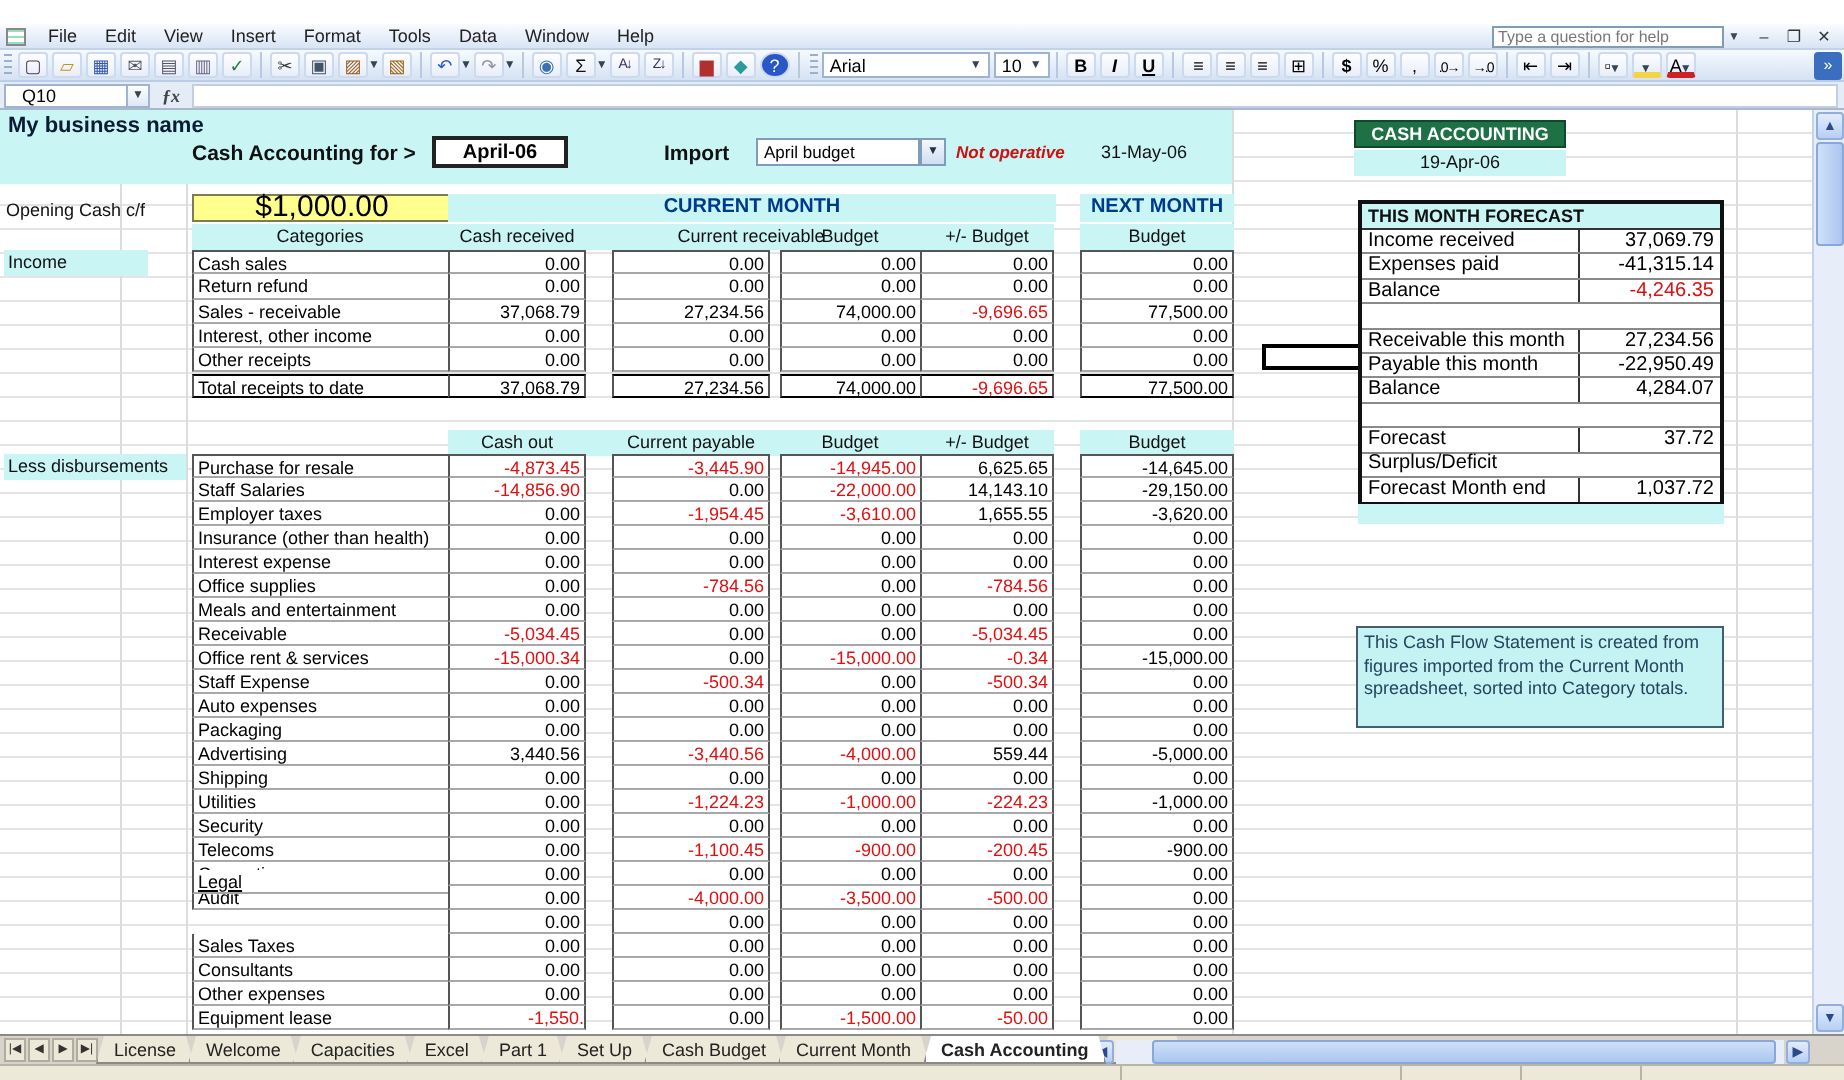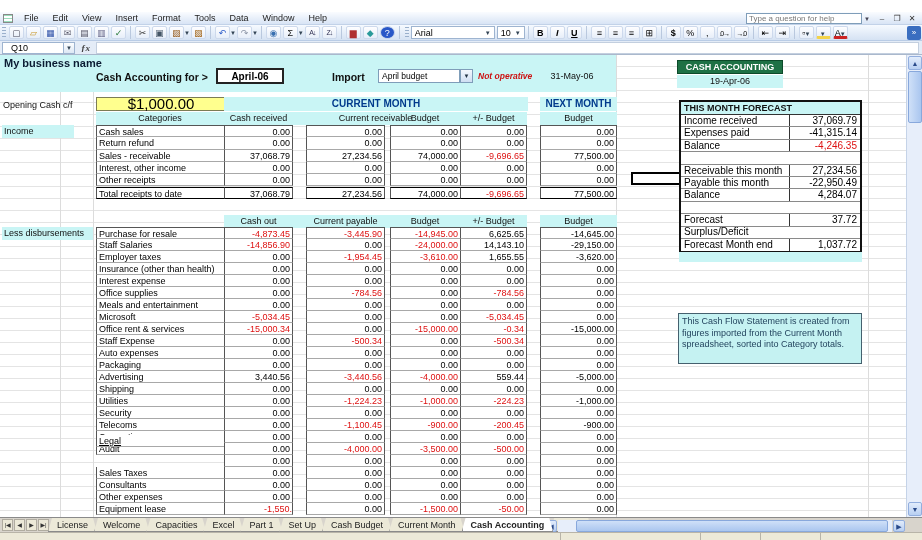--- a/index.html
+++ b/index.html
@@ -370,21 +370,21 @@
     <div id="disb-rows">
         <div class="tcell lbl bl bt" style="left: 96px; width: 128px; top: 172px; height: 12.02px;">Purchase for resale</div>
         <div class="tcell num bl br bt red" style="left: 224px; width: 69px; top: 172px; height: 12.02px;">-4,873.45</div>
         <div class="tcell num bl br bt red" style="left: 306px; width: 79px; top: 172px; height: 12.02px;">-3,445.90</div>
         <div class="tcell num bl bt red" style="left: 390px; width: 70px; top: 172px; height: 12.02px;">-14,945.00</div>
         <div class="tcell num bl br bt" style="left: 460px; width: 67px; top: 172px; height: 12.02px;">6,625.65</div>
         <div class="tcell num bl br bt" style="left: 540px; width: 77px; top: 172px; height: 12.02px;">-14,645.00</div>
         <div class="tcell lbl bl" style="left: 96px; width: 128px; top: 184.02px; height: 12.02px;">Staff Salaries</div>
         <div class="tcell num bl br red" style="left: 224px; width: 69px; top: 184.02px; height: 12.02px;">-14,856.90</div>
         <div class="tcell num bl br" style="left: 306px; width: 79px; top: 184.02px; height: 12.02px;">0.00</div>
-        <div class="tcell num bl red" style="left: 390px; width: 70px; top: 184.02px; height: 12.02px;">-24,000.00</div>
+        <div class="tcell num bl red" style="left: 390px; width: 70px; top: 184.02px; height: 12.02px;">-22,000.00</div>
         <div class="tcell num bl br" style="left: 460px; width: 67px; top: 184.02px; height: 12.02px;">14,143.10</div>
         <div class="tcell num bl br" style="left: 540px; width: 77px; top: 184.02px; height: 12.02px;">-29,150.00</div>
         <div class="tcell lbl bl" style="left: 96px; width: 128px; top: 196.04px; height: 12.02px;">Employer taxes</div>
         <div class="tcell num bl br" style="left: 224px; width: 69px; top: 196.04px; height: 12.02px;">0.00</div>
         <div class="tcell num bl br red" style="left: 306px; width: 79px; top: 196.04px; height: 12.02px;">-1,954.45</div>
         <div class="tcell num bl red" style="left: 390px; width: 70px; top: 196.04px; height: 12.02px;">-3,610.00</div>
         <div class="tcell num bl br" style="left: 460px; width: 67px; top: 196.04px; height: 12.02px;">1,655.55</div>
         <div class="tcell num bl br" style="left: 540px; width: 77px; top: 196.04px; height: 12.02px;">-3,620.00</div>
         <div class="tcell lbl bl" style="left: 96px; width: 128px; top: 208.06px; height: 12.02px;">Insurance (other than health)</div>
         <div class="tcell num bl br" style="left: 224px; width: 69px; top: 208.06px; height: 12.02px;">0.00</div>
@@ -403,21 +403,21 @@
         <div class="tcell num bl br red" style="left: 306px; width: 79px; top: 232.1px; height: 12.02px;">-784.56</div>
         <div class="tcell num bl" style="left: 390px; width: 70px; top: 232.1px; height: 12.02px;">0.00</div>
         <div class="tcell num bl br red" style="left: 460px; width: 67px; top: 232.1px; height: 12.02px;">-784.56</div>
         <div class="tcell num bl br" style="left: 540px; width: 77px; top: 232.1px; height: 12.02px;">0.00</div>
         <div class="tcell lbl bl" style="left: 96px; width: 128px; top: 244.12px; height: 12.02px;">Meals and entertainment</div>
         <div class="tcell num bl br" style="left: 224px; width: 69px; top: 244.12px; height: 12.02px;">0.00</div>
         <div class="tcell num bl br" style="left: 306px; width: 79px; top: 244.12px; height: 12.02px;">0.00</div>
         <div class="tcell num bl" style="left: 390px; width: 70px; top: 244.12px; height: 12.02px;">0.00</div>
         <div class="tcell num bl br" style="left: 460px; width: 67px; top: 244.12px; height: 12.02px;">0.00</div>
         <div class="tcell num bl br" style="left: 540px; width: 77px; top: 244.12px; height: 12.02px;">0.00</div>
-        <div class="tcell lbl bl" style="left: 96px; width: 128px; top: 256.14px; height: 12.02px;">Microsoft</div>
+        <div class="tcell lbl bl" style="left: 96px; width: 128px; top: 256.14px; height: 12.02px;">Receivable</div>
         <div class="tcell num bl br red" style="left: 224px; width: 69px; top: 256.14px; height: 12.02px;">-5,034.45</div>
         <div class="tcell num bl br" style="left: 306px; width: 79px; top: 256.14px; height: 12.02px;">0.00</div>
         <div class="tcell num bl" style="left: 390px; width: 70px; top: 256.14px; height: 12.02px;">0.00</div>
         <div class="tcell num bl br red" style="left: 460px; width: 67px; top: 256.14px; height: 12.02px;">-5,034.45</div>
         <div class="tcell num bl br" style="left: 540px; width: 77px; top: 256.14px; height: 12.02px;">0.00</div>
         <div class="tcell lbl bl" style="left: 96px; width: 128px; top: 268.16px; height: 12.02px;">Office rent &amp; services</div>
         <div class="tcell num bl br red" style="left: 224px; width: 69px; top: 268.16px; height: 12.02px;">-15,000.34</div>
         <div class="tcell num bl br" style="left: 306px; width: 79px; top: 268.16px; height: 12.02px;">0.00</div>
         <div class="tcell num bl red" style="left: 390px; width: 70px; top: 268.16px; height: 12.02px;">-15,000.00</div>
         <div class="tcell num bl br red" style="left: 460px; width: 67px; top: 268.16px; height: 12.02px;">-0.34</div>

